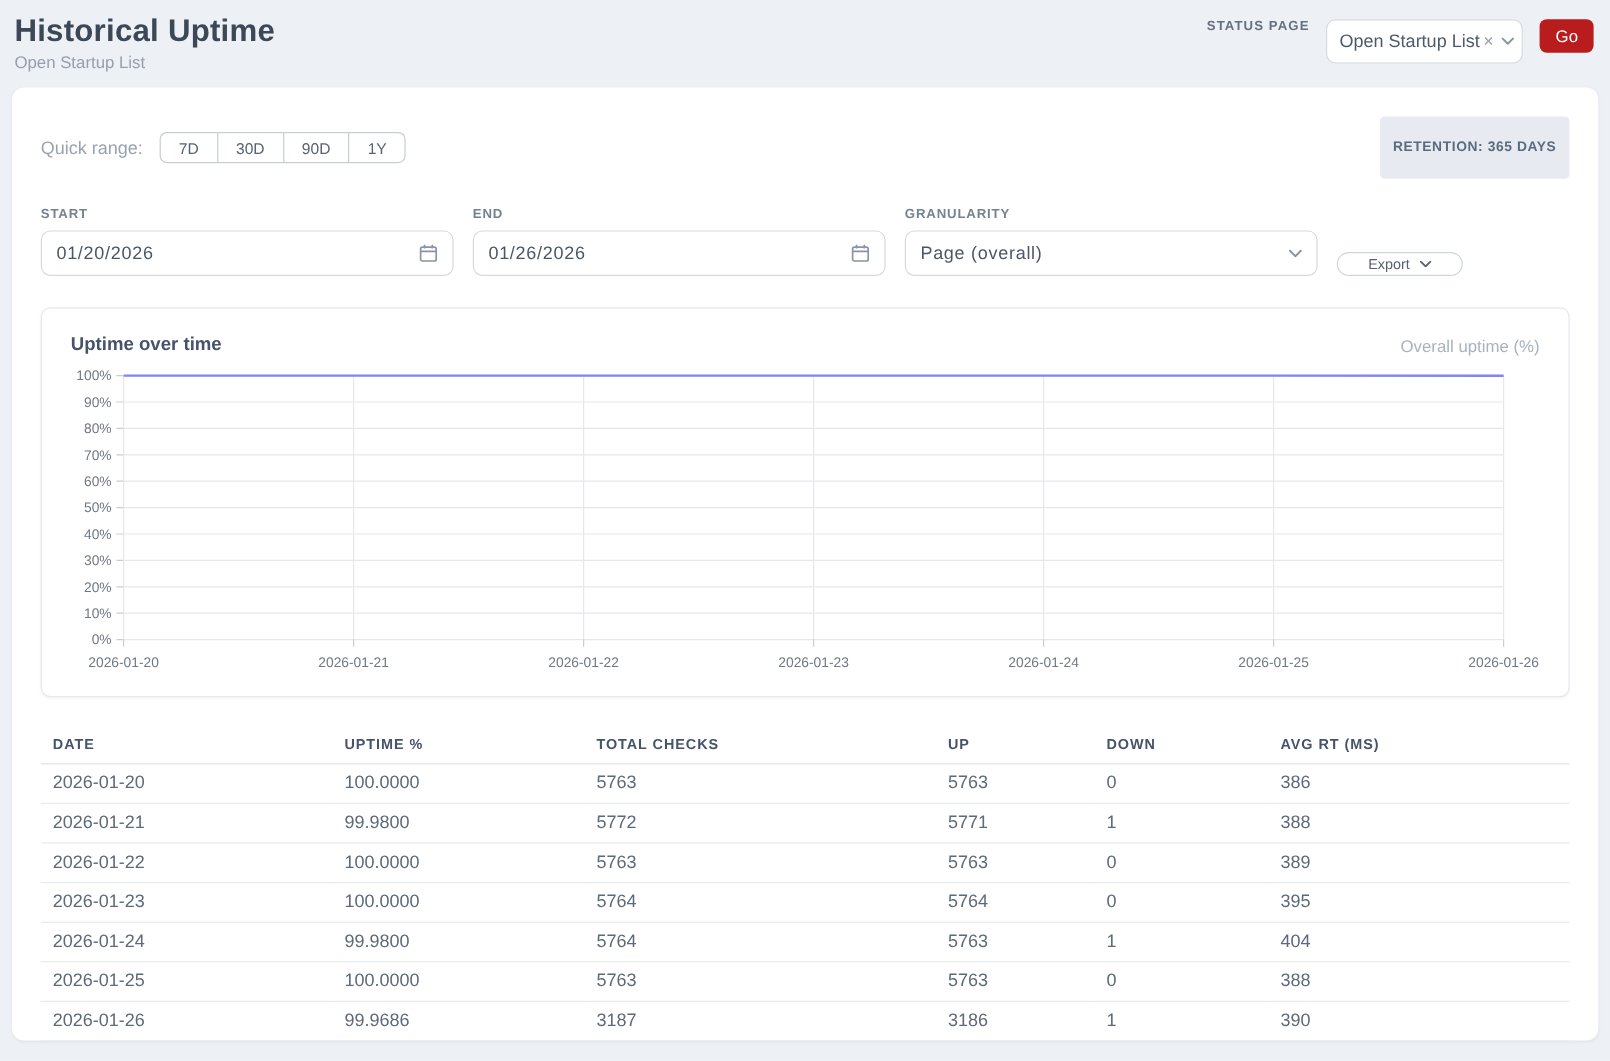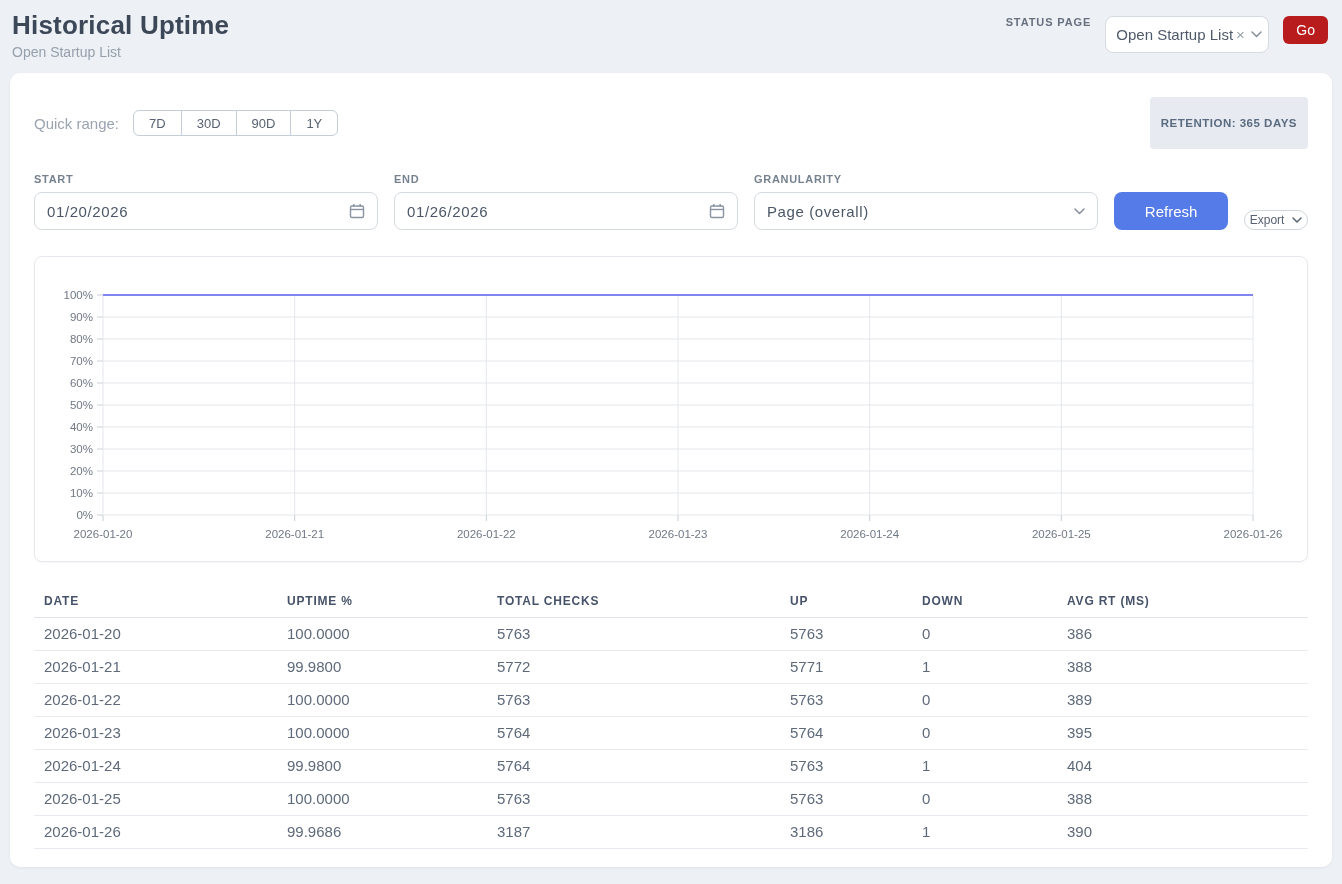--- a/index.html
+++ b/index.html
@@ -176,30 +176,33 @@
       <span class="field-label">GRANULARITY</span>
       <div class="input-box select-box">
         <span class="input-text">Page (overall)</span>
         <span>
           <svg class="icon-svg" width="11" height="7" viewBox="0 0 11 7">
               <path d="M1 1l4.5 4.5L10 1" fill="none" stroke="#8b93a0" stroke-width="1.6" stroke-linecap="round" stroke-linejoin="round"></path>
             </svg>
         </span>
       </div>
     </div>
-    <button class="refresh-button">Refresh</button>
     <button class="export-button">
       <span>Export</span>
       <svg class="icon-svg" width="10" height="6" viewBox="0 0 10 6">
           <path d="M1 1l4 4 4-4" fill="none" stroke="#576272" stroke-width="1.5" stroke-linecap="round" stroke-linejoin="round"></path>
         </svg>
     </button>
   </div>
 
   <div class="chart-card">
+    <div class="chart-head">
+      <span class="chart-title">Uptime over time</span>
+      <span class="chart-legend">Overall uptime (%)</span>
+    </div>
     <div class="chart-svg-wrap">
       <svg class="chart-svg" width="1226" height="258" viewBox="0 0 1226 258">
           <line x1="44" y1="8" x2="1194" y2="8" stroke="#e4e7ec" stroke-width="1"></line>
           <line x1="38" y1="8" x2="44" y2="8" stroke="#c9ced6" stroke-width="1"></line>
           <text x="34" y="12" text-anchor="end">100%</text>
           <line x1="44" y1="30" x2="1194" y2="30" stroke="#e4e7ec" stroke-width="1"></line>
           <line x1="38" y1="30" x2="44" y2="30" stroke="#c9ced6" stroke-width="1"></line>
           <text x="34" y="34" text-anchor="end">90%</text>
           <line x1="44" y1="52" x2="1194" y2="52" stroke="#e4e7ec" stroke-width="1"></line>
           <line x1="38" y1="52" x2="44" y2="52" stroke="#c9ced6" stroke-width="1"></line>

